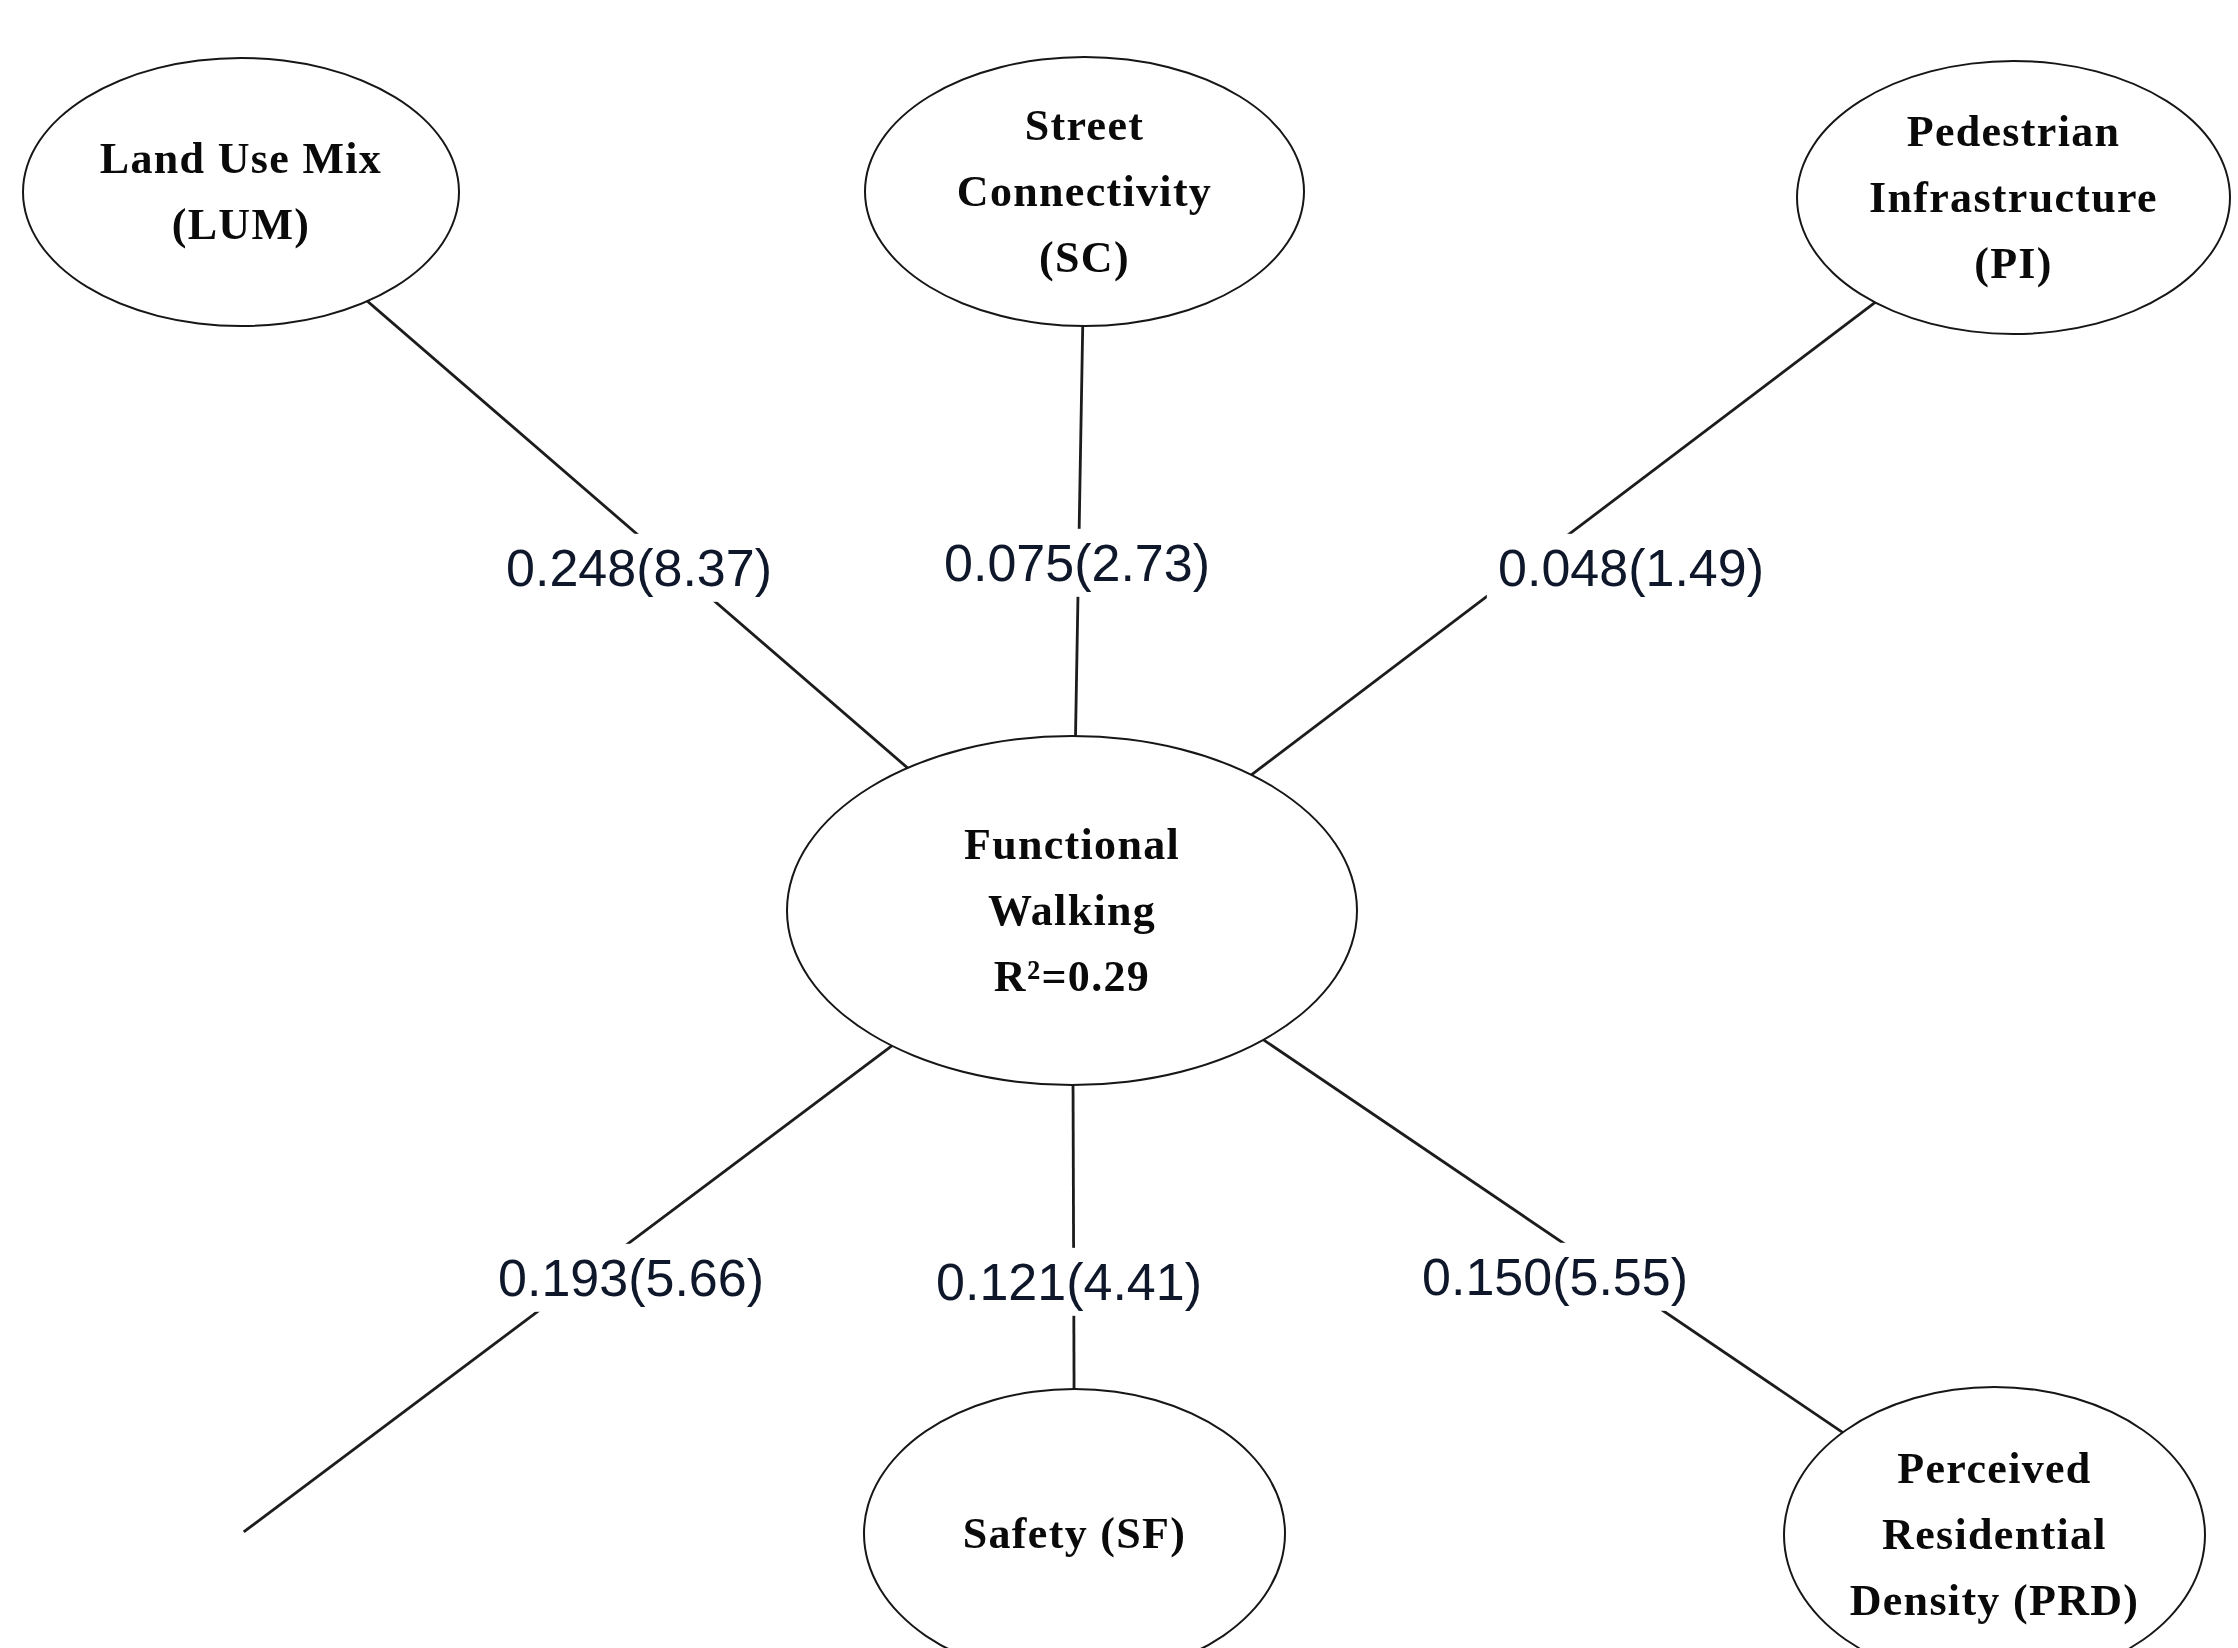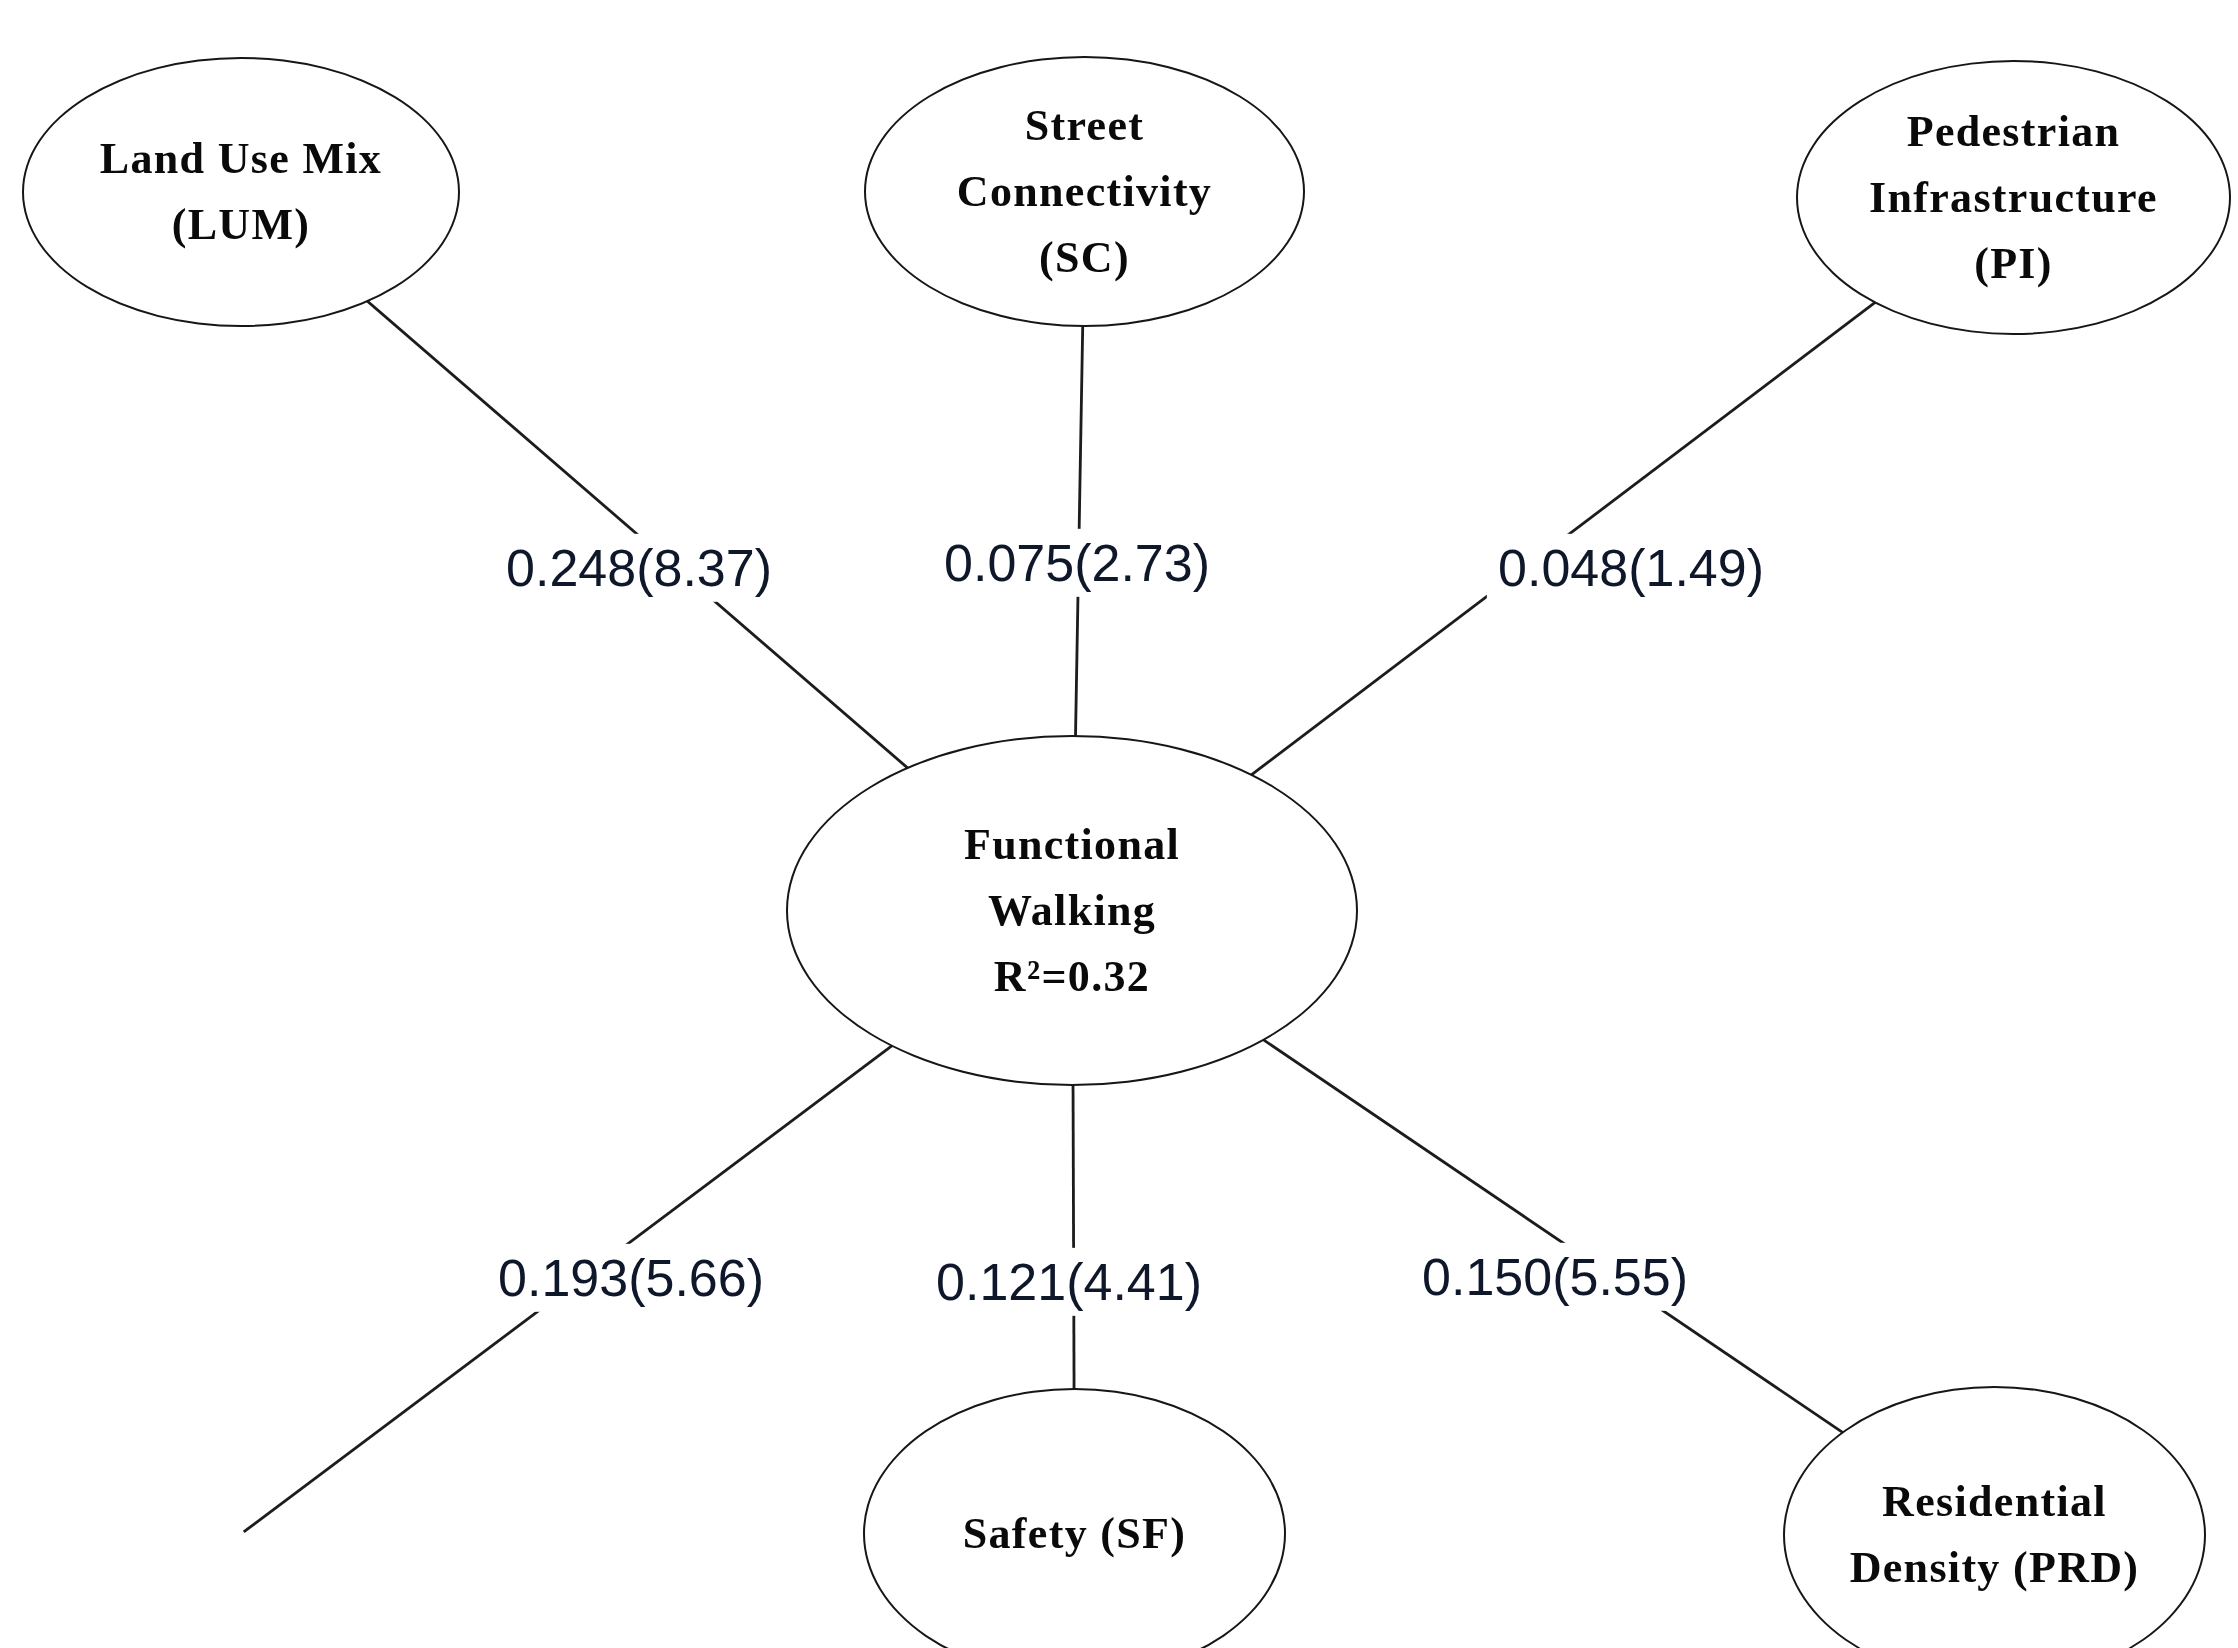--- a/index.html
+++ b/index.html
@@ -108,33 +108,34 @@
       <div>Pedestrian</div>
       <div>Infrastructure</div>
       <div>(PI)</div>
     </div>
   </div>
 
   <div class="node node-fw">
     <div class="node-text">
       <div>Functional</div>
       <div>Walking</div>
-      <div>R²=0.32</div>
+      <div>R²=0.29</div>
     </div>
   </div>
 
 
   <div class="node node-sf">
     <div class="node-text">
       <div>Safety (SF)</div>
     </div>
   </div>
 
   <div class="node node-prd">
     <div class="node-text">
+      <div>Perceived</div>
       <div>Residential</div>
       <div>Density (PRD)</div>
     </div>
   </div>
 
   <div class="edge-label label-lum">0.248(8.37)</div>
   <div class="edge-label label-sc">0.075(2.73)</div>
   <div class="edge-label label-pi">0.048(1.49)</div>
   <div class="edge-label label-as">0.193(5.66)</div>
   <div class="edge-label label-sf">0.121(4.41)</div>

